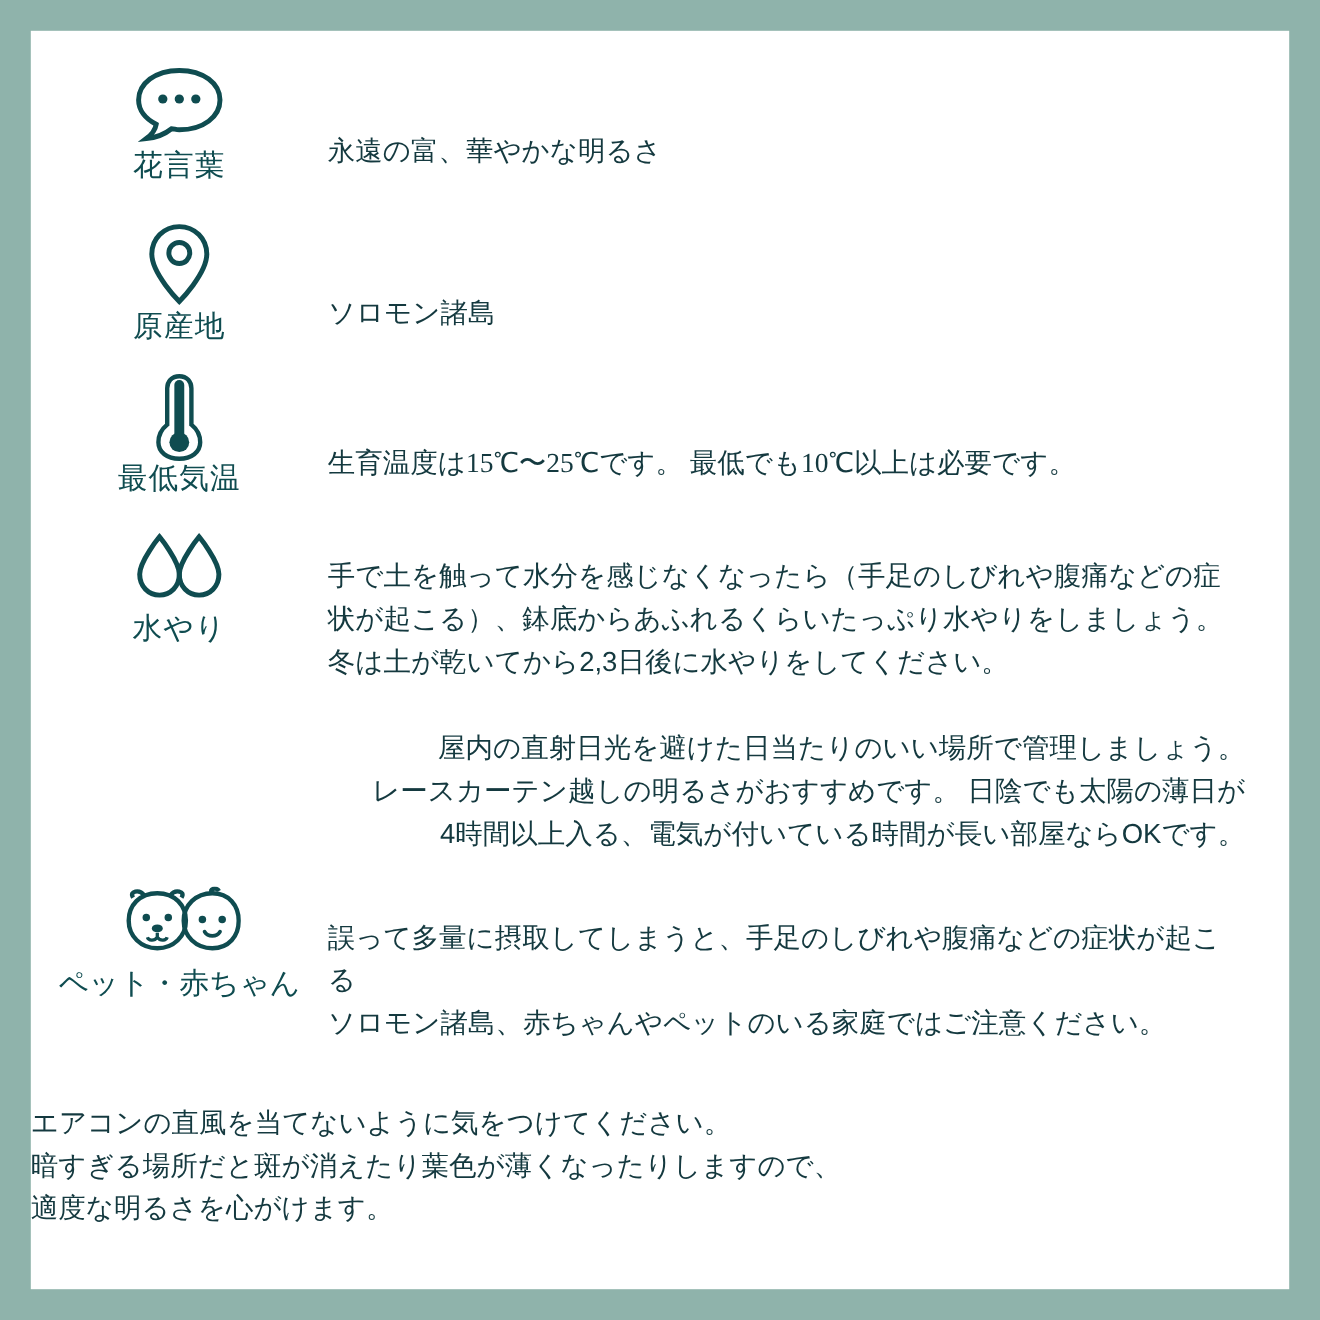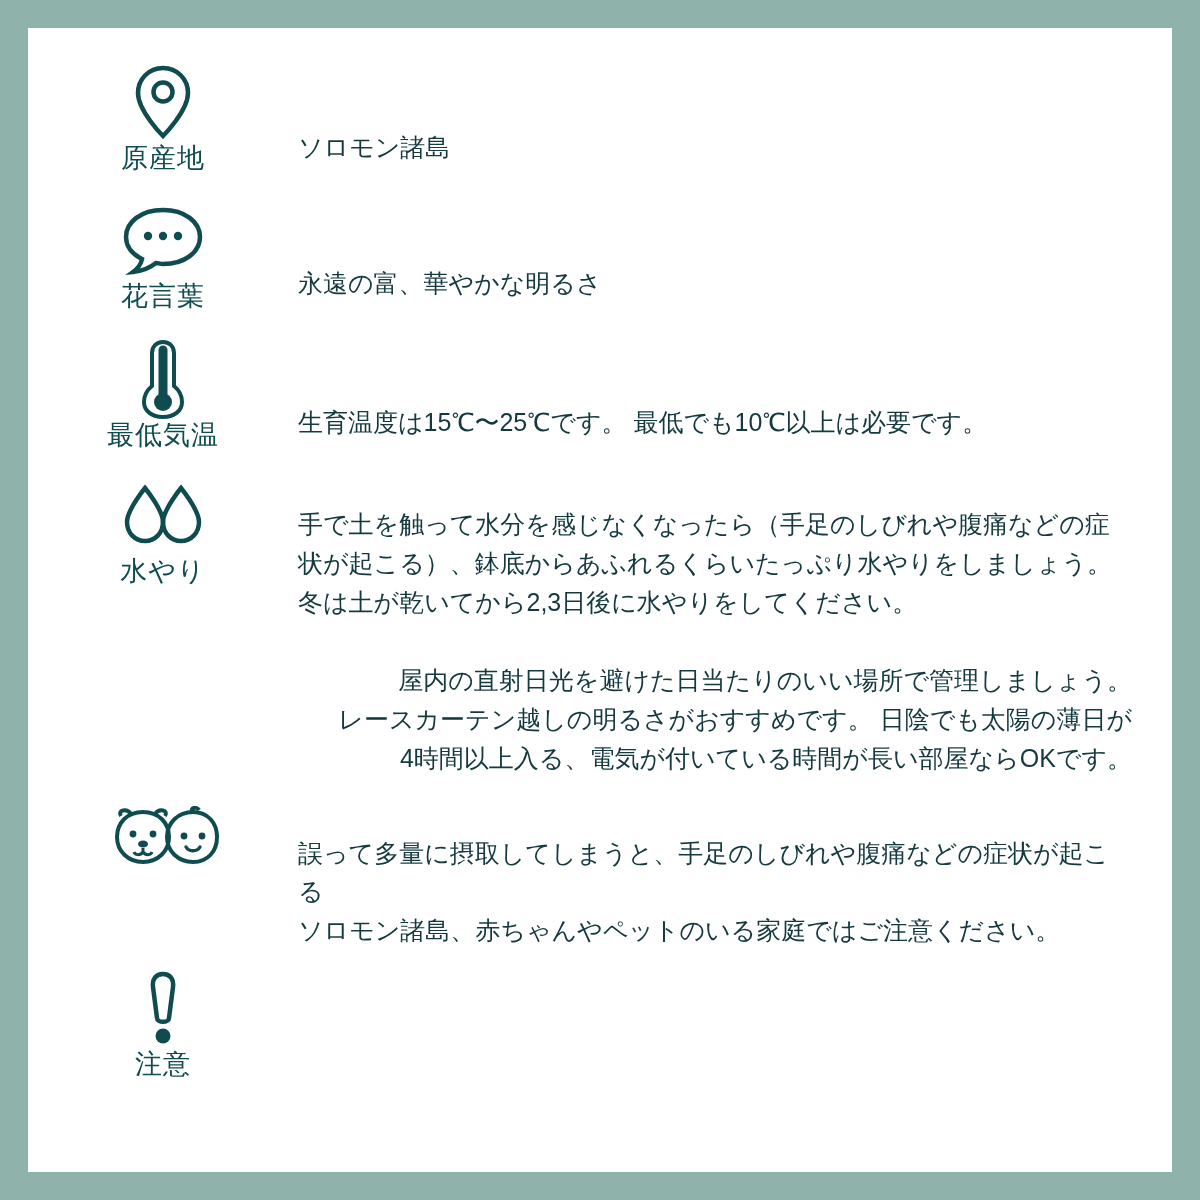--- a/index.html
+++ b/index.html
@@ -61,65 +61,65 @@
     font-size: 25px;
     line-height: 1.55;
     padding-right: 40px;
     box-sizing: border-box;
   }
   
   .r0 { margin-top: 38px; }
   .r0 .text-col { padding-top: 62px; }
   .r1 { margin-top: 30px; }
   .r1 .text-col { padding-top: 60px; }
-  .r2 { margin-top: 32px; }
+  .r2 { margin-top: 32px; font-family: Liberation Serif, serif; }
   .r2 .text-col { padding-top: 60px; }
   .r3 { margin-top: 28px; }
   .r3 .text-col { padding-top: 26px; }
   .r4 { margin-top: 18px; }
   .r4 .text-col { padding-top: 22px; text-align: right; }
   .r5 { margin-top: 24px; }
   .r5 .text-col { padding-top: 32px; }
   .r6 { margin-top: 22px; }
   .r6 .text-col { padding-top: 30px; }
   .r5 .icon-label { letter-spacing: 0px; }
   svg { display: block; }
 </style>
 </head>
 <body>
 
 <div class="page">
   <div class="rows">
 
-    <div class="row r0">
-      <div class="icon-col">
-        <div class="icon-box">
-          <svg width="62" height="78" viewBox="0 0 62 78" fill="none" stroke="#0f4c50" stroke-width="4.5">
-            <path d="M31 5 C17 5 6 16 6 30 C6 48 31 73 31 73 C31 73 56 48 56 30 C56 16 45 5 31 5 Z"></path>
-            <circle cx="31" cy="29" r="9.5"></circle>
-          </svg>
-        </div>
-        <div class="icon-label">原産地</div>
-      </div>
-      <div class="text-col">ソロモン諸島</div>
-    </div>
-
     <div class="row r1">
       <div class="icon-col">
         <div class="icon-box">
           <svg width="84" height="72" viewBox="0 0 84 72" fill="none" stroke="#0f4c50" stroke-width="4.5">
             <path d="M42 6 C20 6 5 18 5 33 C5 42 11 50 21 55 C20 61 16 65 12 68 C22 67 30 63 35 59 C37 59 39 60 42 60 C64 60 79 48 79 33 C79 18 64 6 42 6 Z"></path>
             <circle cx="27" cy="32" r="4.2" fill="#0f4c50" stroke="none"></circle>
             <circle cx="42" cy="32" r="4.2" fill="#0f4c50" stroke="none"></circle>
             <circle cx="57" cy="32" r="4.2" fill="#0f4c50" stroke="none"></circle>
           </svg>
         </div>
         <div class="icon-label">花言葉</div>
       </div>
       <div class="text-col">永遠の富、華やかな明るさ</div>
+    </div>
+
+    <div class="row r0">
+      <div class="icon-col">
+        <div class="icon-box">
+          <svg width="62" height="78" viewBox="0 0 62 78" fill="none" stroke="#0f4c50" stroke-width="4.5">
+            <path d="M31 5 C17 5 6 16 6 30 C6 48 31 73 31 73 C31 73 56 48 56 30 C56 16 45 5 31 5 Z"></path>
+            <circle cx="31" cy="29" r="9.5"></circle>
+          </svg>
+        </div>
+        <div class="icon-label">原産地</div>
+      </div>
+      <div class="text-col">ソロモン諸島</div>
     </div>
 
     <div class="row r2">
       <div class="icon-col">
         <div class="icon-box">
           <svg width="46" height="82" viewBox="0 0 46 82" fill="none" stroke="#0f4c50" stroke-width="4">
             <path d="M23 4 C16 4 12 9 12 15 L12 48 C7 52 4 58 4 64 C4 73 12 79 23 79 C34 79 42 73 42 64 C42 58 39 52 34 48 L34 15 C34 9 30 4 23 4 Z"></path>
             <path d="M23 12 L23 56" stroke-width="9" stroke-linecap="round"></path>
             <circle cx="23" cy="64" r="9" fill="#0f4c50" stroke="none"></circle>
           </svg>
@@ -161,31 +161,26 @@
             <ellipse cx="36" cy="38" rx="5" ry="3.6" fill="#0f4c50" stroke="none"></ellipse>
             <path d="M36 42 L36 46 M36 46 C33 50 28 49 27 46 M36 46 C39 50 44 49 45 46" stroke-width="3"></path>
 
             <path d="M86 6 C71 6 60 17 60 31 C60 45 71 56 86 56 C101 56 110 45 110 31 C110 17 101 6 86 6 Z"></path>
             <path d="M86 6 C82 2 90 0 92 4"></path>
             <circle cx="77" cy="30" r="3.4" fill="#0f4c50" stroke="none"></circle>
             <circle cx="95" cy="30" r="3.4" fill="#0f4c50" stroke="none"></circle>
             <path d="M79 41 C82 46 90 46 93 41" stroke-width="3.4" stroke-linecap="round"></path>
           </svg>
         </div>
+        <div class="icon-label">ペット・赤ちゃん</div>
       </div>
       <div class="text-col" style="white-space: pre-line;">誤って多量に摂取してしまうと、手足のしびれや腹痛などの症状が起こる
 ソロモン諸島、赤ちゃんやペットのいる家庭ではご注意ください。</div>
     </div>
 
     <div class="row r6">
-      <div class="icon-col">
-        <div class="icon-box">
-          <svg width="34" height="76" viewBox="0 0 34 76" fill="none" stroke="#0f4c50" stroke-width="4.5">
-            <path d="M17 4 C10 4 6 9 7 17 L11 48 C11 53 23 53 23 48 L27 17 C28 9 24 4 17 4 Z"></path>
-            <circle cx="17" cy="66" r="7.5" fill="#0f4c50" stroke="none"></circle>
-          </svg>
-        </div>
-        <div class="icon-label">注意</div>
-      </div>
+      <div class="text-col" style="white-space: pre-line;">エアコンの直風を当てないように気をつけてください。
+暗すぎる場所だと斑が消えたり葉色が薄くなったりしますので、
+適度な明るさを心がけます。</div>
     </div>
 
   </div>
 </div>
 
 </body></html>

